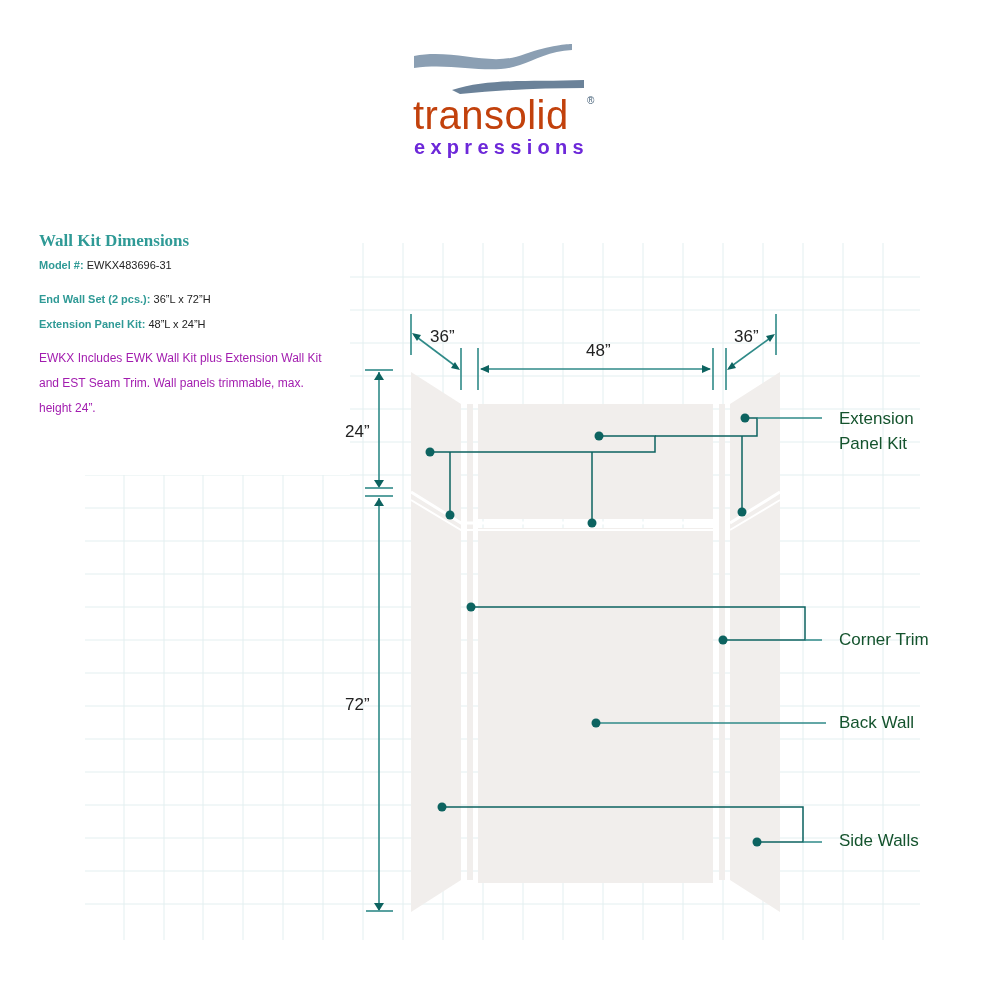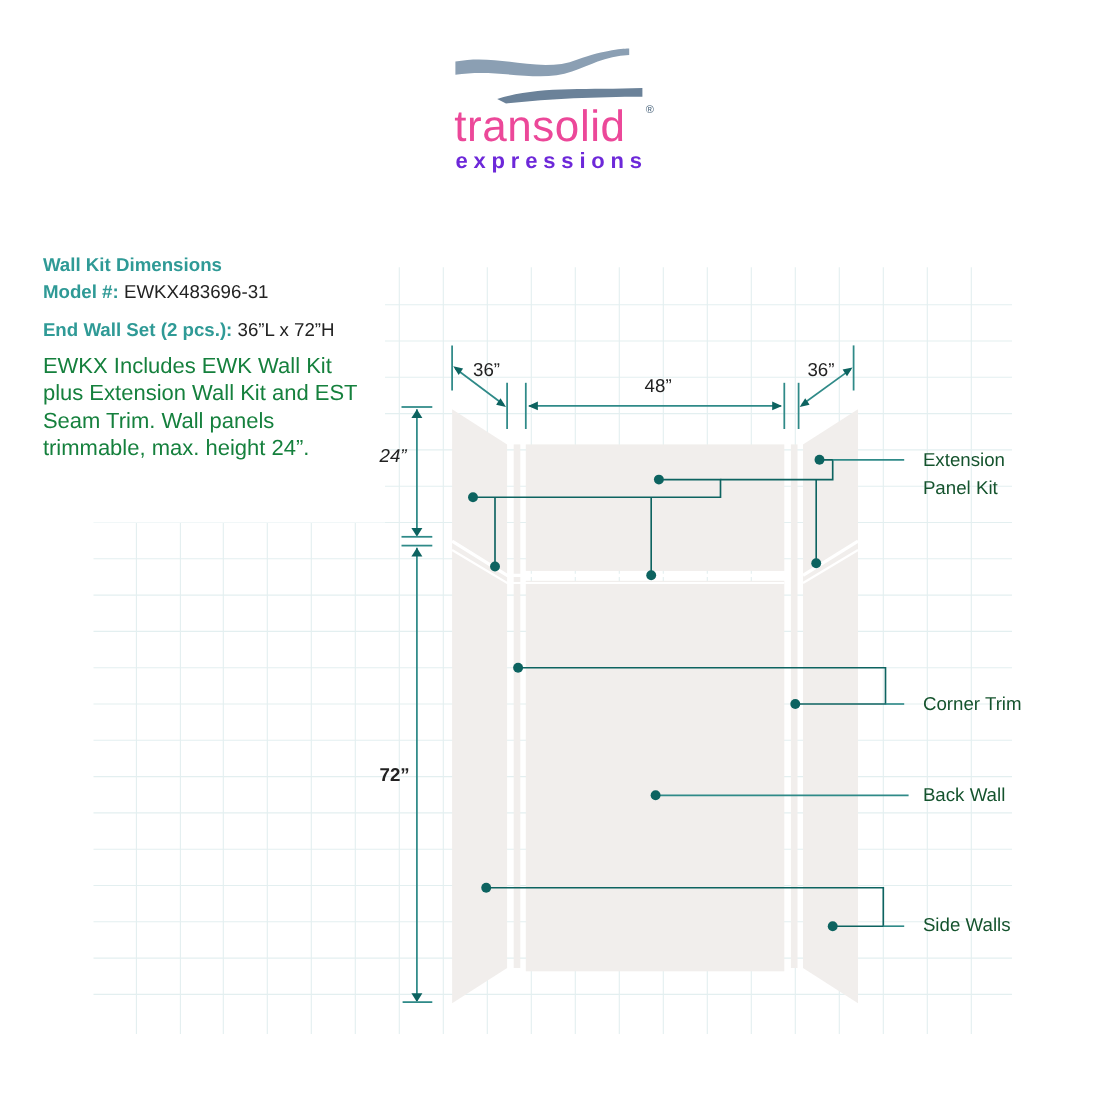--- a/index.html
+++ b/index.html
@@ -1,31 +1,31 @@
 <!DOCTYPE html>
 <html><head>
 <meta charset="utf-8">
 <style>
   html, body { margin:0; padding:0; background:#ffffff; }
   body { width:1000px; height:1000px; position:relative; overflow:hidden;
          font-family:"Liberation Sans", "DejaVu Sans", sans-serif; }
   .logo { position:absolute; left:400px; top:38px; width:200px; height:125px; }
   .logo-word { position:absolute; left:413px; top:92px; font-family:"Liberation Sans", sans-serif;
-               font-size:40px; color:#ec4899; letter-spacing:0.5px; line-height:46px; }
+               font-size:40px; color:#c2410c; letter-spacing:0.5px; line-height:46px; }
   .logo-reg { position:absolute; left:587px; top:95px; font-size:10px; color:#3e5a73; }
   .logo-sub { position:absolute; left:414px; top:137px; font-size:20px; color:#6d28d9;
               letter-spacing:5.3px; line-height:20px;font-weight:bold; }
   .diagram { position:absolute; left:0; top:0; width:1000px; height:1000px; }
   .specs { position:absolute; left:39px; top:228px; width:300px; color:#222; }
-  .specs .h { font-weight:bold; color:#2f9a96; font-size:17px; line-height:25px; }
-  .specs .row { font-size:17px; line-height:25px; white-space:nowrap; }
+  .specs .h { font-weight:bold; color:#2f9a96; font-size:17px; line-height:25px;font-family:Liberation Serif, serif; }
+  .specs .row { font-size:11px; line-height:25px; white-space:nowrap; }
   .specs .k { font-weight:bold; color:#2f9a96; }
   .specs .v { color:#222; }
   .specs .gap { height:9px; }
-  .specs .note { font-size:20px; line-height:25px; color:#15803d; margin-top:9px; width:290px; }
+  .specs .note { font-size:12px; line-height:25px; color:#a21caf; margin-top:9px; width:290px; }
   .lbl { position:absolute; font-size:17px; line-height:25px; color:#14532d; }
   .dim { position:absolute; font-size:17px; color:#222; line-height:20px; }
 </style>
 </head>
 <body>
 
 <svg class="logo" viewBox="0 0 200 125">
   <path d="M14 18 C 55 10, 90 30, 125 16 C 150 7, 168 6, 172 6 L 172 12 C 150 13, 135 22, 120 27 C 90 38, 55 24, 14 30 Z" fill="#8b9fb3"></path>
   <path d="M52 52 C 90 40, 130 44, 184 42 L 184 50 C 140 50, 100 52, 60 56 Z" fill="#6b8299"></path>
 </svg>
@@ -157,36 +157,40 @@
       <circle cx="723" cy="640" r="4.5"></circle>
     <circle cx="596" cy="723" r="4.5"></circle>
     <circle cx="442" cy="807" r="4.5"></circle>
       <circle cx="757" cy="842" r="4.5"></circle>
   </g>
 </svg>
 
 <div class="dim" style="left:430px;top:327px;">36”</div>
 <div class="dim" style="left:586px;top:341px;">48”</div>
 <div class="dim" style="left:734px;top:327px;">36”</div>
-<div class="dim" style="left:345px;top:405px;font-style:italic;">24”</div>
-<div class="dim" style="left:345px;top:695px;font-weight:bold;">72”</div>
+<div class="dim" style="left:345px;top:422px;">24”</div>
+<div class="dim" style="left:345px;top:695px;">72”</div>
 
 <div class="lbl" style="left:839px;top:406px;">
   <div>Extension</div>
   <div>Panel Kit</div>
 </div>
 <div class="lbl" style="left:839px;top:627px;">Corner Trim</div>
 <div class="lbl" style="left:839px;top:710px;">Back Wall</div>
 <div class="lbl" style="left:839px;top:828px;">Side Walls</div>
 
 <div class="specs">
   <div class="h">Wall Kit Dimensions</div>
   <div class="row">
     <span class="k">Model #:</span>
     <span class="v">EWKX483696-31</span>
   </div>
   <div class="gap"></div>
   <div class="row">
     <span class="k">End Wall Set (2 pcs.):</span>
     <span class="v">36”L x 72”H</span>
   </div>
+  <div class="row">
+    <span class="k">Extension Panel Kit:</span>
+    <span class="v">48”L x 24”H</span>
+  </div>
   <div class="note">EWKX Includes EWK Wall Kit plus Extension Wall Kit and EST Seam Trim. Wall panels trimmable, max. height 24”.</div>
 </div>
 
 </body></html>

